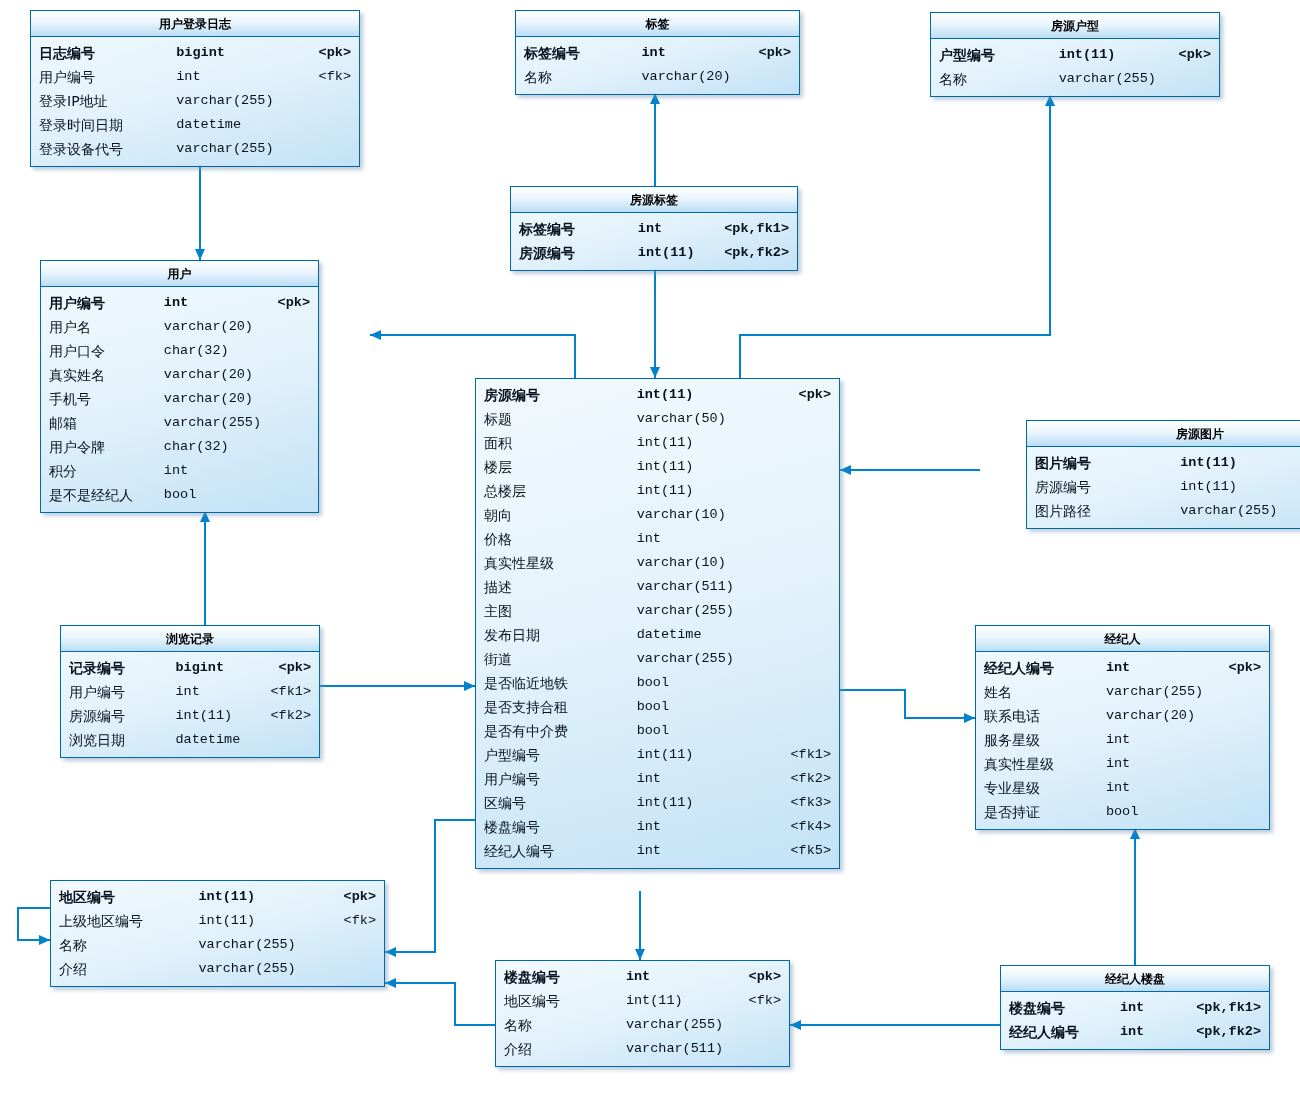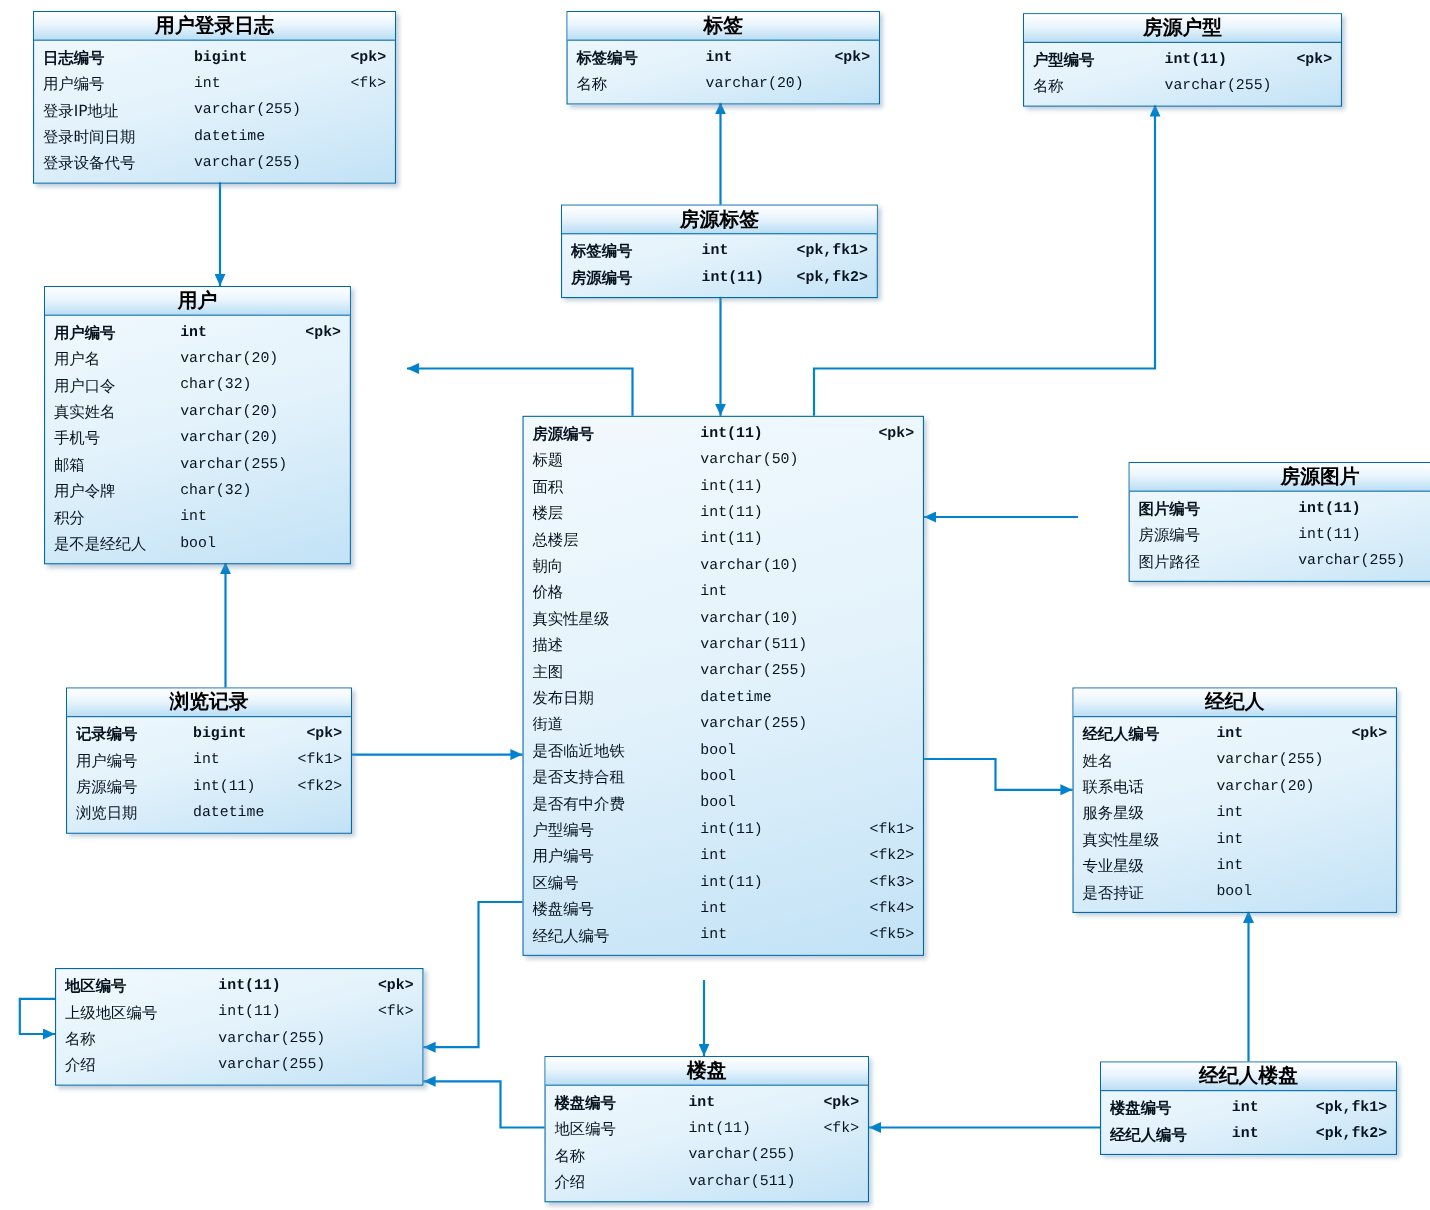--- a/index.html
+++ b/index.html
@@ -13,21 +13,21 @@
   #wires { position:absolute; left:0; top:0; z-index:1; }
   #wires polyline { fill:none; stroke:var(--line,#0082CE); stroke-width:2; }
   .entity {
     position:absolute; z-index:2;
     border:1px solid var(--entity_border,#0069A8);
     background:linear-gradient(165deg,#f2f9fe 0%,#dcefface 50%,#c2e2f6 100%);
     box-shadow:3px 3px 4px rgba(110,145,175,0.45);
   }
   .entity-title {
     height:26px; line-height:26px; text-align:center;
-    font-weight:bold; font-size:18px; color:#000;
+    font-weight:bold; font-size:12px; color:#000;
     border-bottom:1px solid var(--entity_border,#0069A8);
     background:linear-gradient(to bottom,#ffffff 0%,#eaf5fd 45%,#badef5 100%);
     white-space:nowrap; overflow:hidden;
   }
   .entity-body { padding:4px 8px 5px 8px; }
   .col-row {
     display:flex; height:24px; line-height:24px;
     font-size:14px; color:#07131f; white-space:nowrap;
   }
   .col-name { width:44%; overflow:hidden; }
@@ -403,21 +403,20 @@
       </div>
       <div class="col-row">
         <span class="col-name">介绍</span>
         <span class="col-type">varchar(255)</span>
         <span class="col-key"></span>
       </div>
     </div>
 </div>
 
 <div class="entity" style="left:495px;top:960px;width:295px">
-  <div class="entity-title">楼盘</div>
   <div class="entity-body">
       <div class="col-row pk">
         <span class="col-name">楼盘编号</span>
         <span class="col-type">int</span>
         <span class="col-key">&lt;pk&gt;</span>
       </div>
       <div class="col-row">
         <span class="col-name">地区编号</span>
         <span class="col-type">int(11)</span>
         <span class="col-key">&lt;fk&gt;</span>

